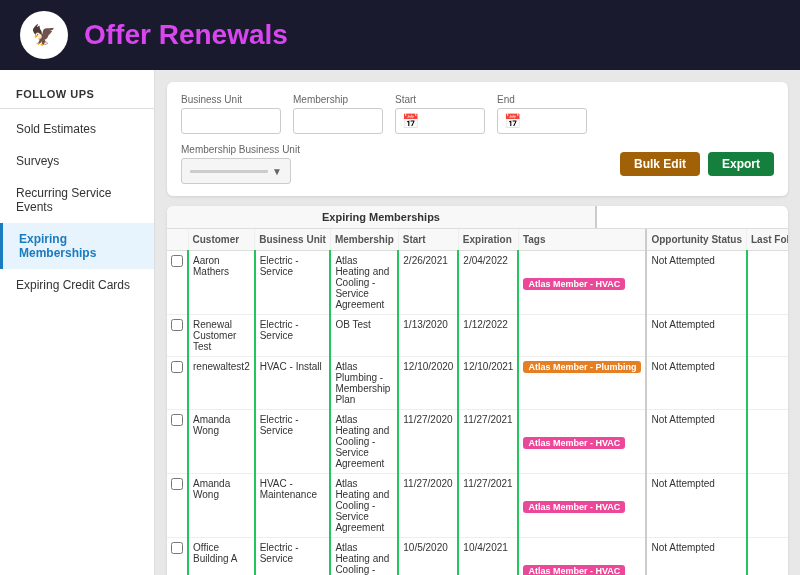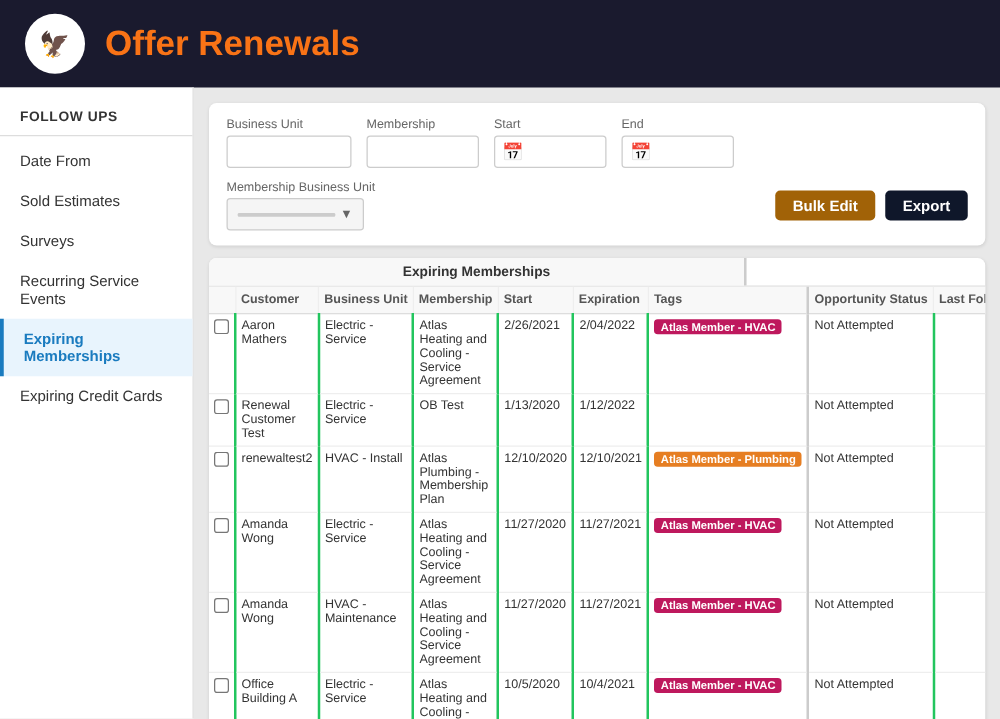--- a/index.html
+++ b/index.html
@@ -25,21 +25,21 @@
       width: 48px;
       height: 48px;
       background: white;
       border-radius: 50%;
       display: flex;
       align-items: center;
       justify-content: center;
       font-size: 20px;
     }
     .header-title {
-      color: #f97316;
+      color: #d946ef;
       font-size: 28px;
       font-weight: bold;
     }
 
     
     .main-layout {
       display: flex;
       height: calc(575px - 70px);
     }
 
@@ -172,21 +172,21 @@
       background: #a16207;
       color: white;
       border: none;
       border-radius: 4px;
       padding: 5px 14px;
       font-size: 12px;
       cursor: pointer;
       font-weight: bold;
     }
     .btn-export {
-      background: #0f172a;
+      background: #15803d;
       color: white;
       border: none;
       border-radius: 4px;
       padding: 5px 14px;
       font-size: 12px;
       cursor: pointer;
       font-weight: bold;
     }
 
     
@@ -242,21 +242,21 @@
 
     .tag-badge {
       display: inline-block;
       padding: 1px 5px;
       border-radius: 3px;
       font-size: 9px;
       font-weight: bold;
       color: white;
       white-space: nowrap;
     }
-    .tag-hvac { background: #be185d; }
+    .tag-hvac { background: #ec4899; margin-top: 23px; }
     .tag-plumbing { background: #e67e22; }
 
     .col-divider {
       border-right: 2px solid #ccc !important;
     }
   </style>
 </head>
 <body>
 
 <div class="header">
@@ -265,21 +265,20 @@
   </div>
   <span class="header-title">Offer Renewals</span>
 </div>
 
 <div class="main-layout">
 
   <div class="sidebar">
     <div class="sidebar-section-title">FOLLOW UPS</div>
     <div class="sidebar-divider"></div>
     <div id="sidebar-items">
-        <div class="sidebar-item">Date From</div>
         <div class="sidebar-item">Sold Estimates</div>
         <div class="sidebar-item">Surveys</div>
         <div class="sidebar-item">Recurring Service Events</div>
         <div class="sidebar-item active">Expiring Memberships</div>
         <div class="sidebar-item">Expiring Credit Cards</div>
       </div>
   </div>
 
   <div class="content">
 

